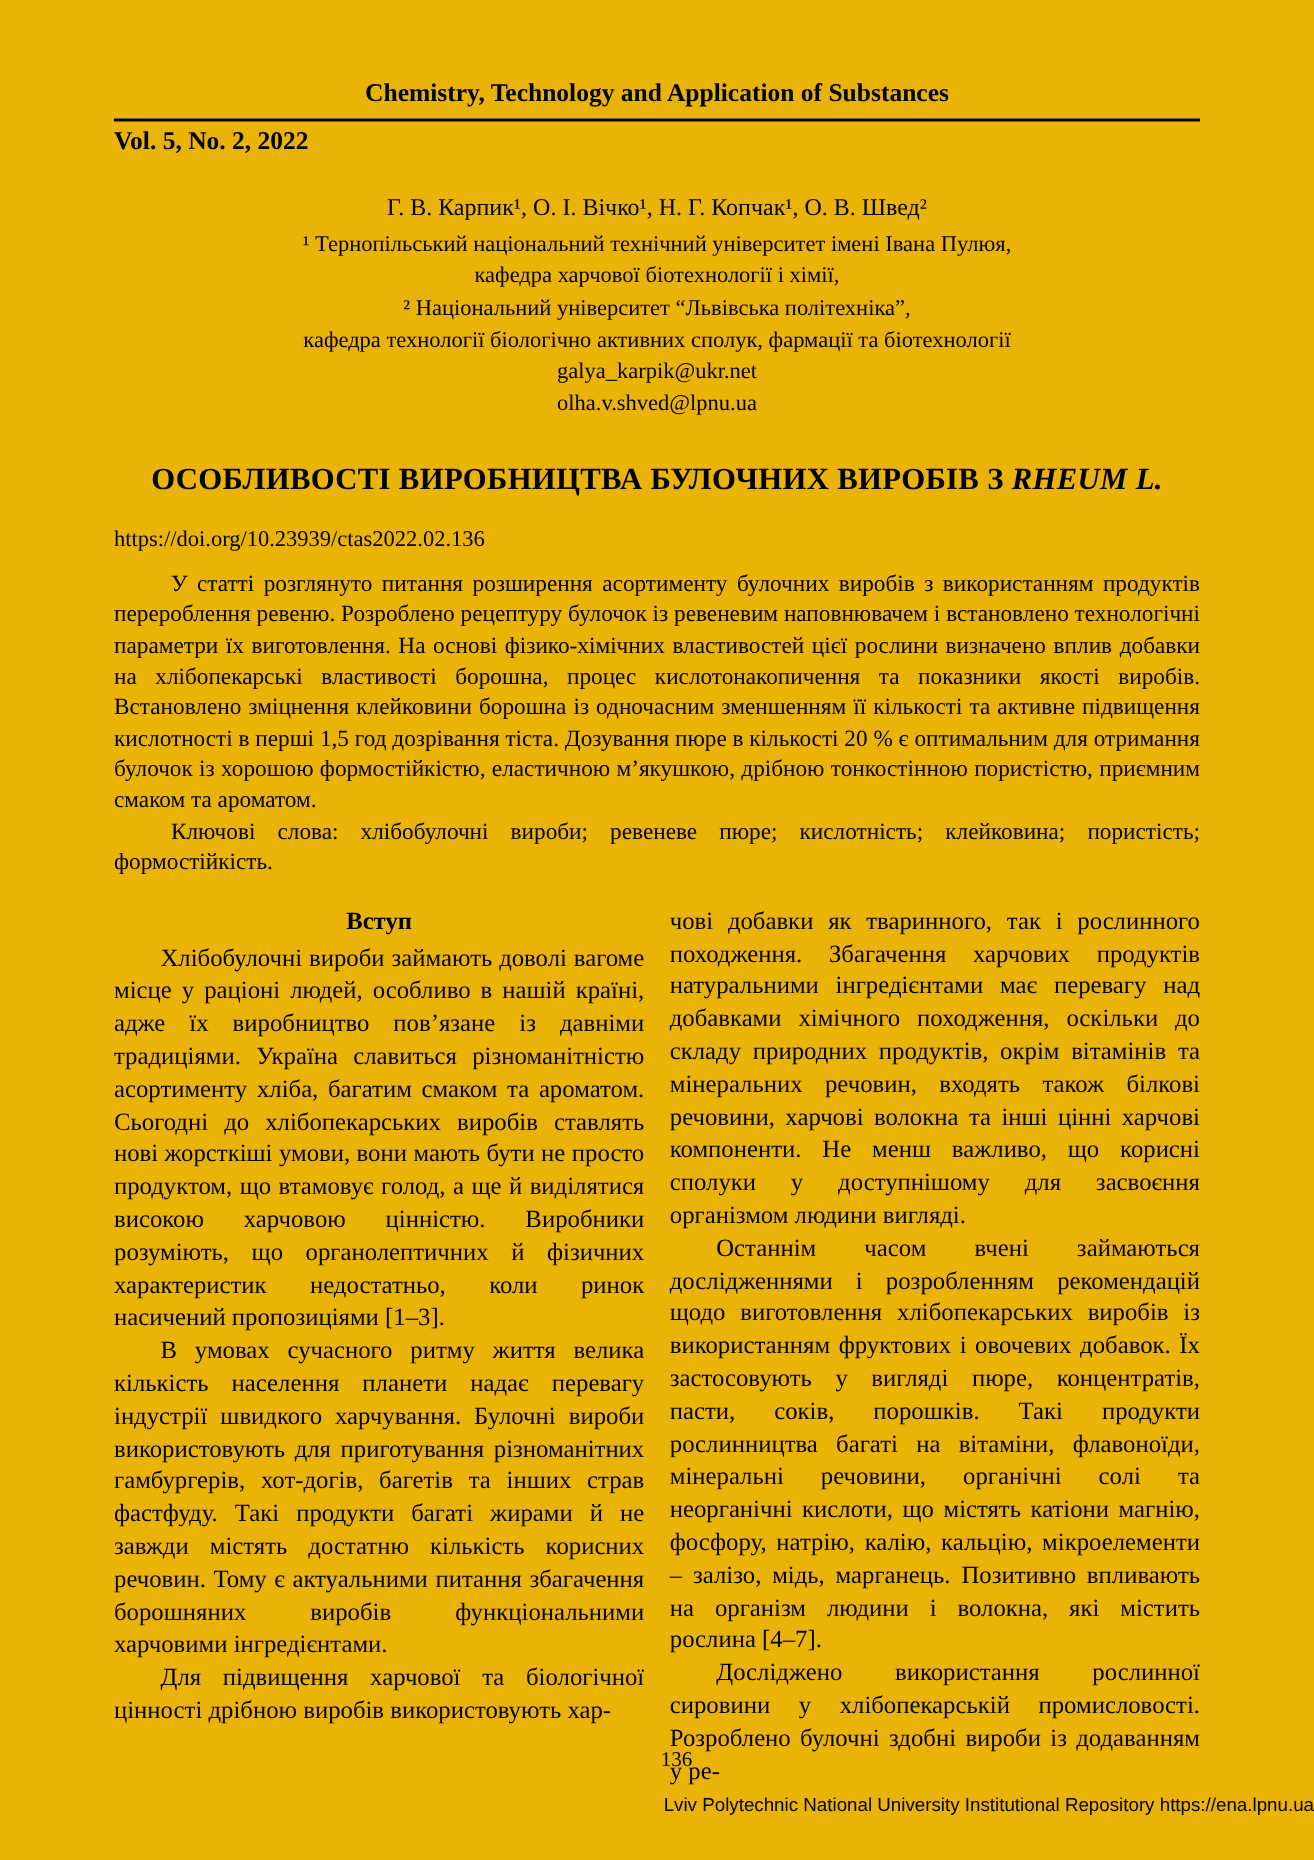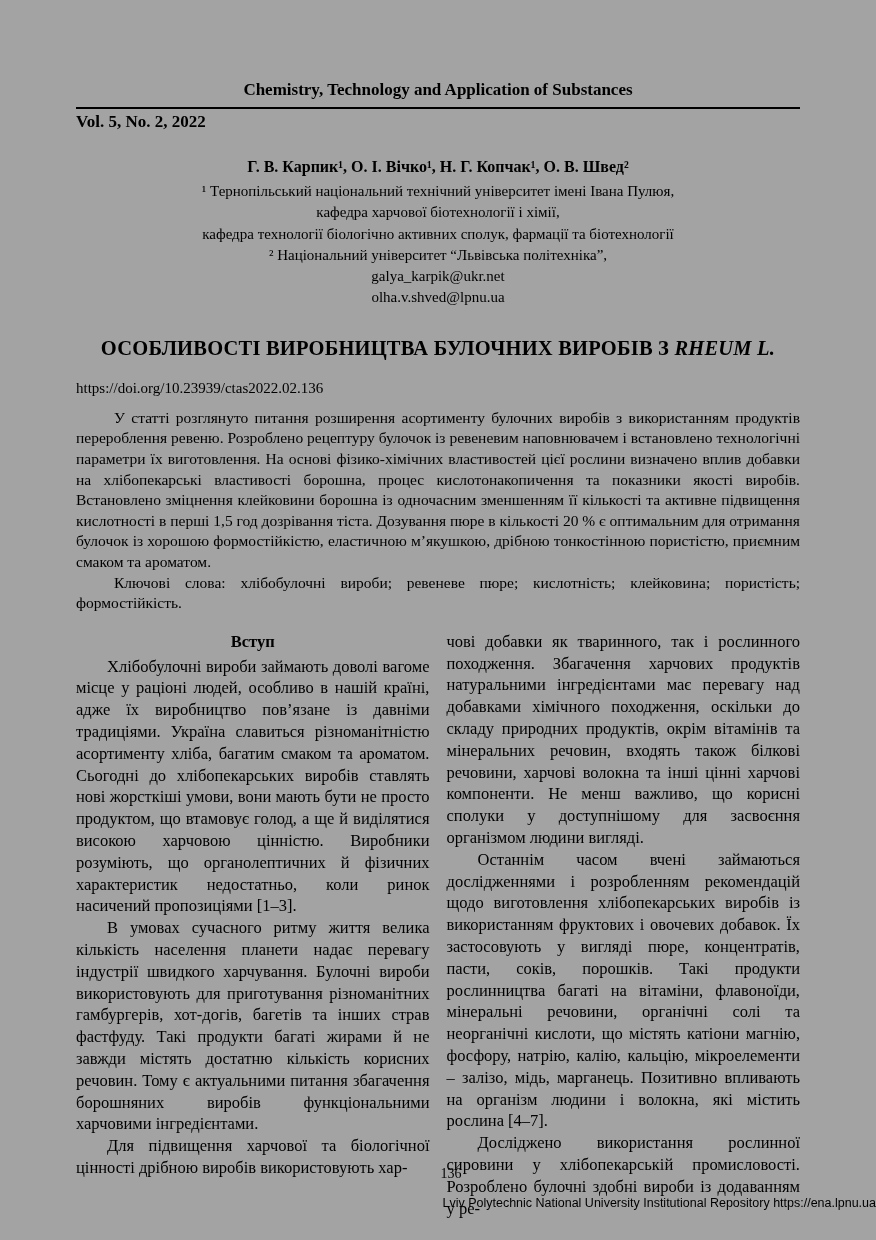--- a/index.html
+++ b/index.html
@@ -5,44 +5,44 @@
   * { margin: 0; padding: 0; box-sizing: border-box; }
   html, body { background: #ffffff; }
   body {
     width: 876px;
     font-family: "Liberation Serif", serif;
     color: #000;
   }
   .page {
     width: 876px;
     height: 1240px;
-    padding: 80px 76px 0 76px;
+    padding: 52px 76px 0 76px;
     position: relative;
-    background: #a3a3a3;
+    background: #eab308;
   }
   .journal-title {
     text-align: center;
     font-weight: bold;
     font-size: 17px;
     margin-bottom: 7px;
   }
   .header-rule {
     border: none;
     border-top: 2.5px solid #000;
     height: 0;
     margin-bottom: 3px;
   }
   .volume-info {
     font-weight: bold;
     font-size: 17px;
     margin-top: 3px;
   }
   .authors-line {
     text-align: center;
-    font-weight: bold;
+    font-weight: normal;
     font-size: 16px;
     margin-top: 26px;
   }
   .affiliations {
     text-align: center;
     font-size: 15px;
     margin-top: 5px;
     line-height: 1.42;
   }
   .emails {
@@ -117,22 +117,22 @@
     <div class="journal-title">Chemistry, Technology and Application of Substances</div>
     <div class="header-rule"></div>
     <div class="volume-info">Vol. 5, No. 2, 2022</div>
   </header>
 
   <div class="authors-line">Г. В. Карпик¹, О. І. Вічко¹, Н. Г. Копчак¹, О. В. Швед²</div>
 
   <div class="affiliations">
     <div>¹ Тернопільський національний технічний університет імені Івана Пулюя,</div>
     <div>кафедра харчової біотехнології і хімії,</div>
+    <div>² Національний університет “Львівська політехніка”,</div>
     <div>кафедра технології біологічно активних сполук, фармації та біотехнології</div>
-    <div>² Національний університет “Львівська політехніка”,</div>
   </div>
 
   <div class="emails">
     <div>galya_karpik@ukr.net</div>
     <div>olha.v.shved@lpnu.ua</div>
   </div>
 
   <h1 class="paper-title"><span>ОСОБЛИВОСТІ ВИРОБНИЦТВА БУЛОЧНИХ ВИРОБІВ З</span> <span class="species">RHEUM L.</span></h1>
 
   <div class="doi-line">https://doi.org/10.23939/ctas2022.02.136</div>

